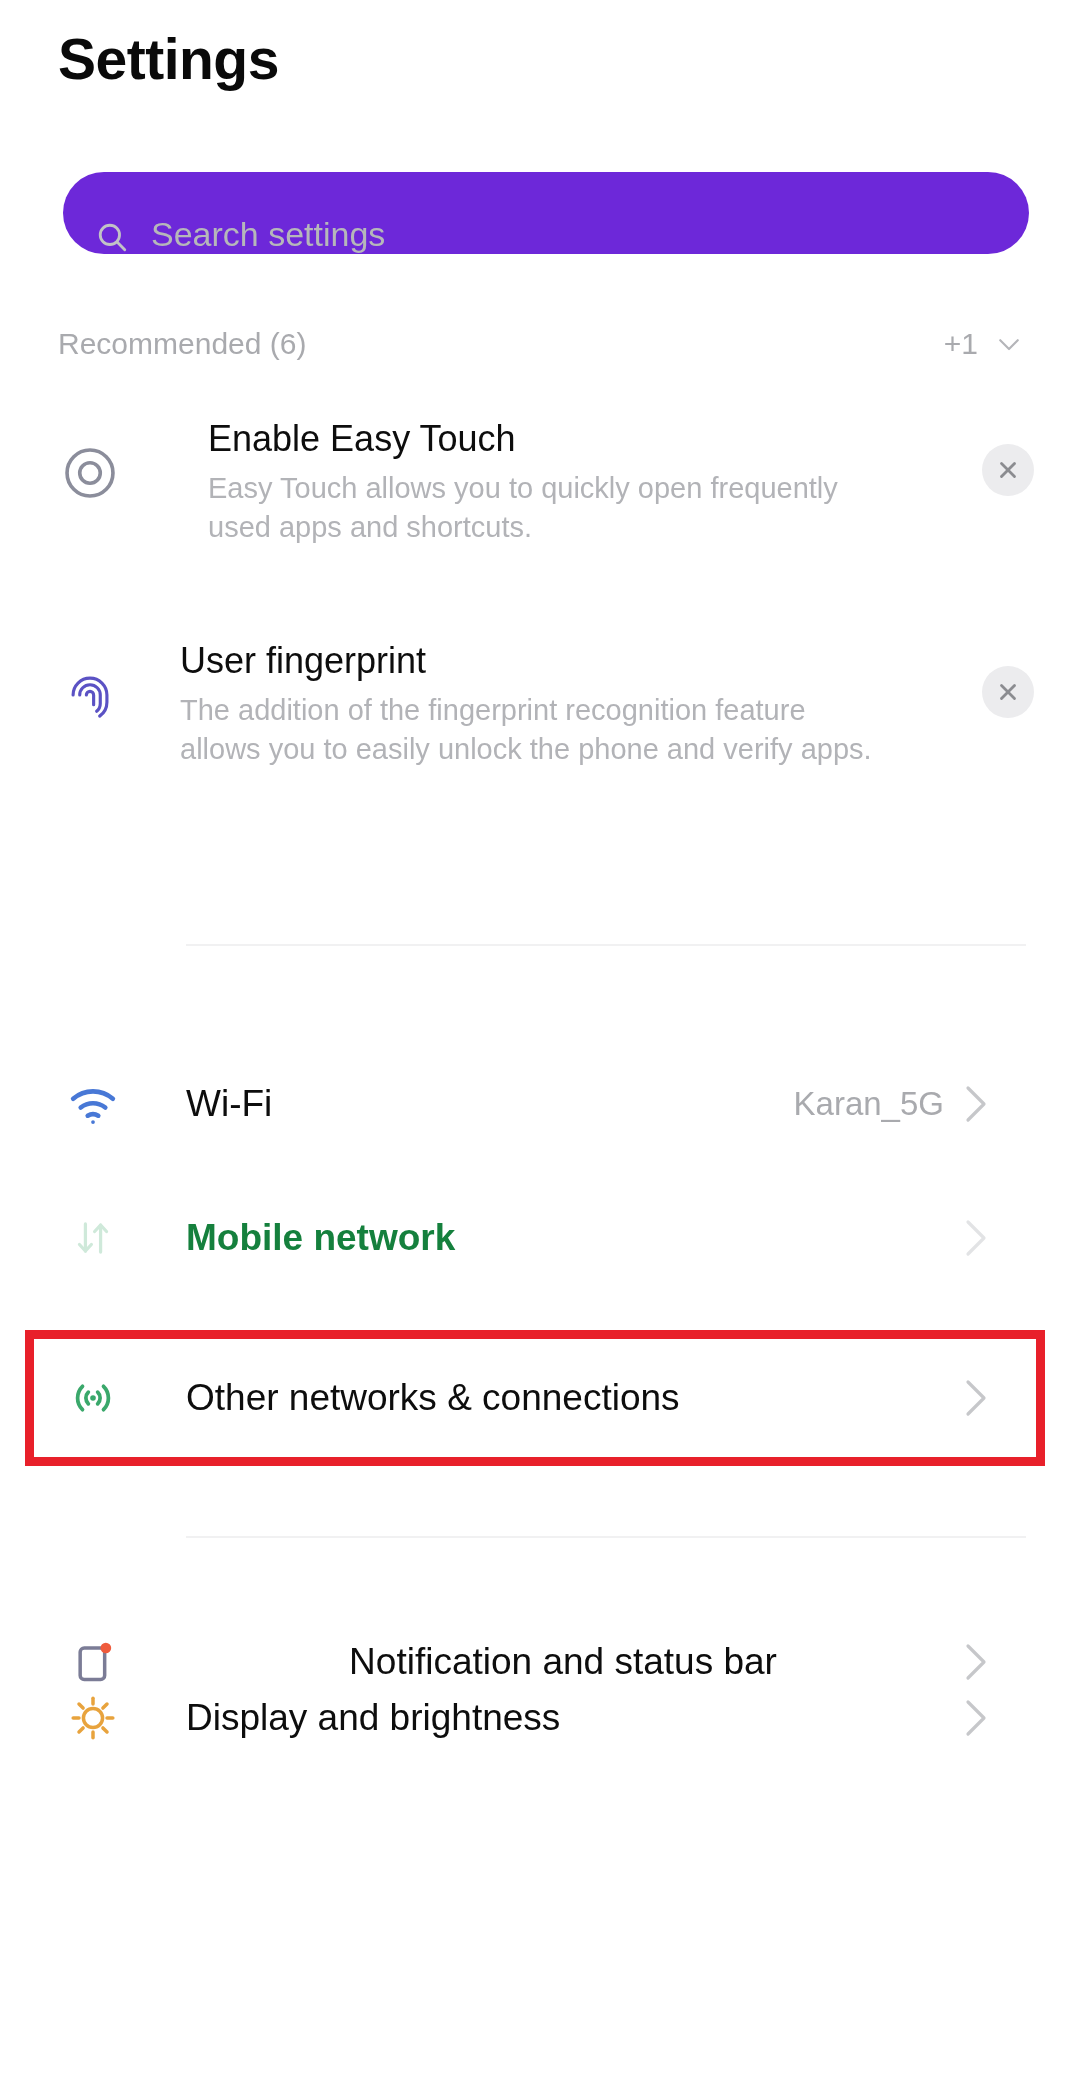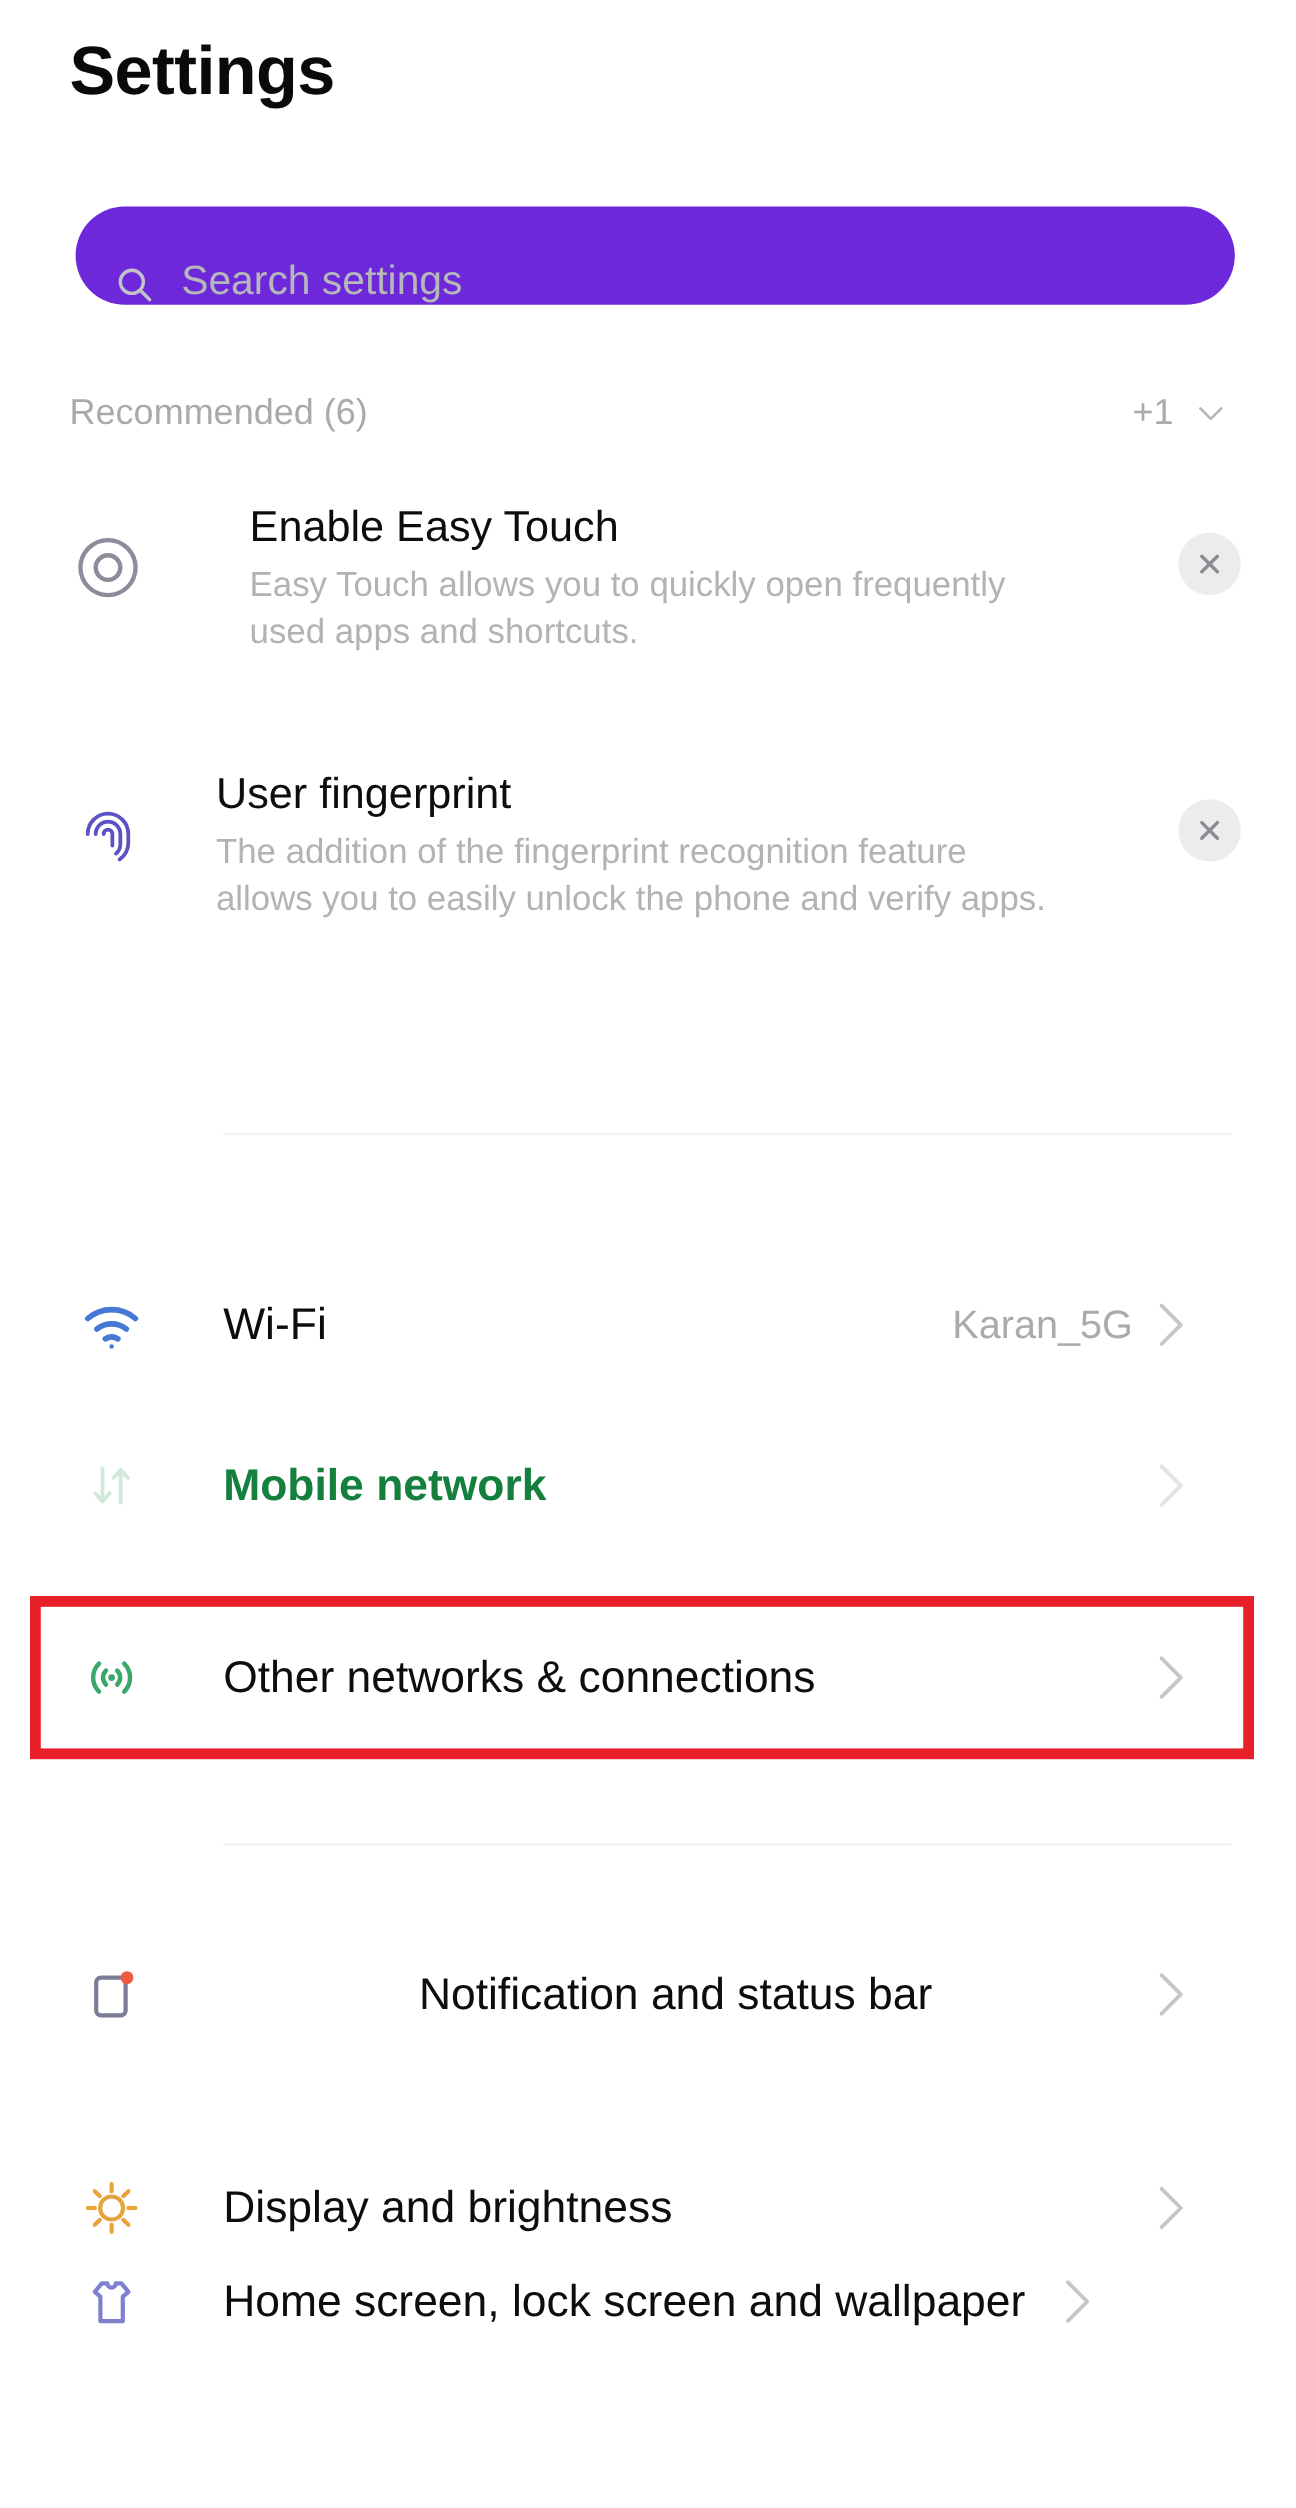--- a/index.html
+++ b/index.html
@@ -320,21 +320,21 @@
       </svg>
     </div>
     <div class="row-label">Notification and status bar</div>
     <div class="row-chevron">
       <svg viewBox="0 0 12 20" fill="none" stroke="#c6c7ca" stroke-width="1.6" stroke-linecap="round" stroke-linejoin="round">
         <polyline points="2,2 10,10 2,18"></polyline>
       </svg>
     </div>
   </div>
 
-  <div class="row" style="top:1790px; height:100px;">
+  <div class="row" style="top:1668px; height:100px;">
     <div class="row-icon-wrap">
       <svg viewBox="0 0 48 48" width="56" height="56" fill="none" stroke="#e8a33d" stroke-width="3" stroke-linecap="round">
         <circle cx="24" cy="24" r="8.2"></circle>
         <line x1="24" y1="7" x2="24" y2="12"></line>
         <line x1="24" y1="36" x2="24" y2="41"></line>
         <line x1="7" y1="24" x2="12" y2="24"></line>
         <line x1="36" y1="24" x2="41" y2="24"></line>
         <line x1="12" y1="12" x2="15.5" y2="15.5"></line>
         <line x1="32.5" y1="32.5" x2="36" y2="36"></line>
         <line x1="36" y1="12" x2="32.5" y2="15.5"></line>
@@ -342,27 +342,14 @@
       </svg>
     </div>
     <div class="row-label">Display and brightness</div>
     <div class="row-chevron">
       <svg viewBox="0 0 12 20" fill="none" stroke="#c6c7ca" stroke-width="1.6" stroke-linecap="round" stroke-linejoin="round">
         <polyline points="2,2 10,10 2,18"></polyline>
       </svg>
     </div>
   </div>
 
-  <div class="row" style="top:1848px; height:140px;">
-    <div class="row-icon-wrap">
-      <svg viewBox="0 0 48 48" width="56" height="56" fill="none" stroke="#8080d0" stroke-width="3" stroke-linejoin="round" stroke-linecap="round">
-        <path d="M17 11h4a3 3 0 0 0 6 0h4l5 6-4 3.5V38H16V20.5L12 17z"></path>
-      </svg>
-    </div>
-    <div class="row-label" style="max-width:700px;">Home screen, lock screen and wallpaper</div>
-    <div class="row-chevron">
-      <svg viewBox="0 0 12 20" fill="none" stroke="#c6c7ca" stroke-width="1.6" stroke-linecap="round" stroke-linejoin="round">
-        <polyline points="2,2 10,10 2,18"></polyline>
-      </svg>
-    </div>
-  </div>
 
 </div>
 
 </body></html>

